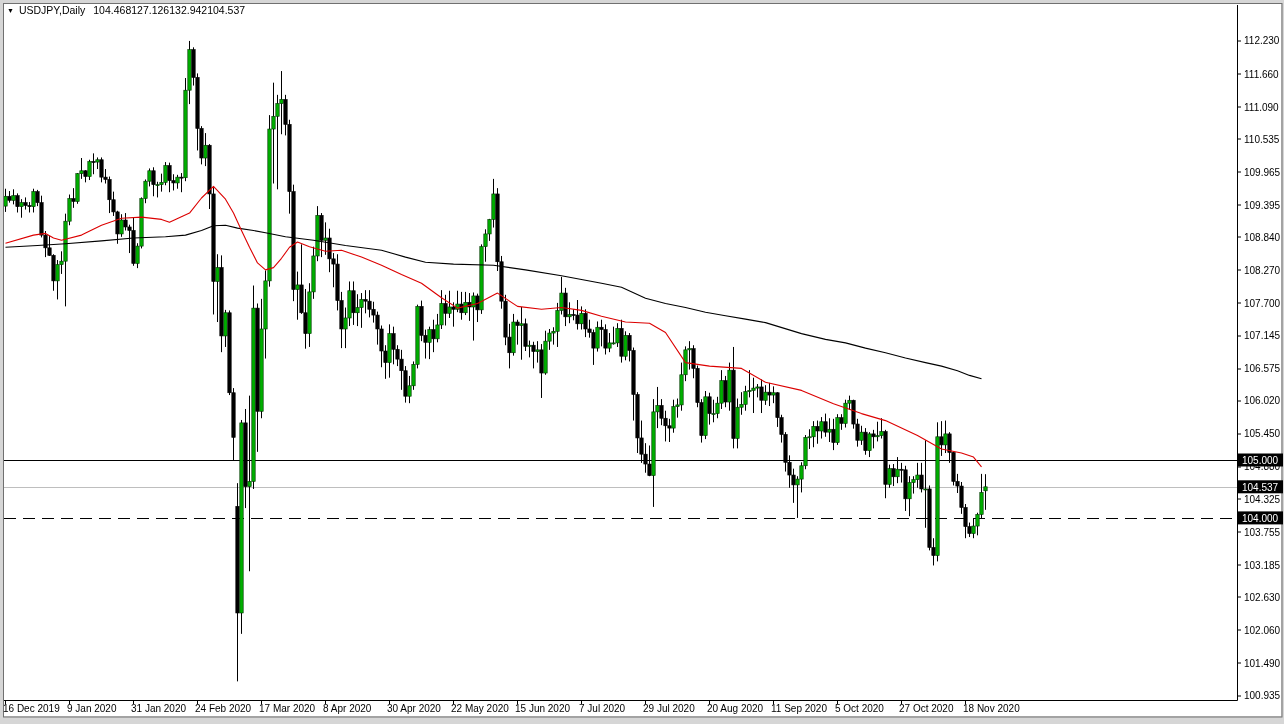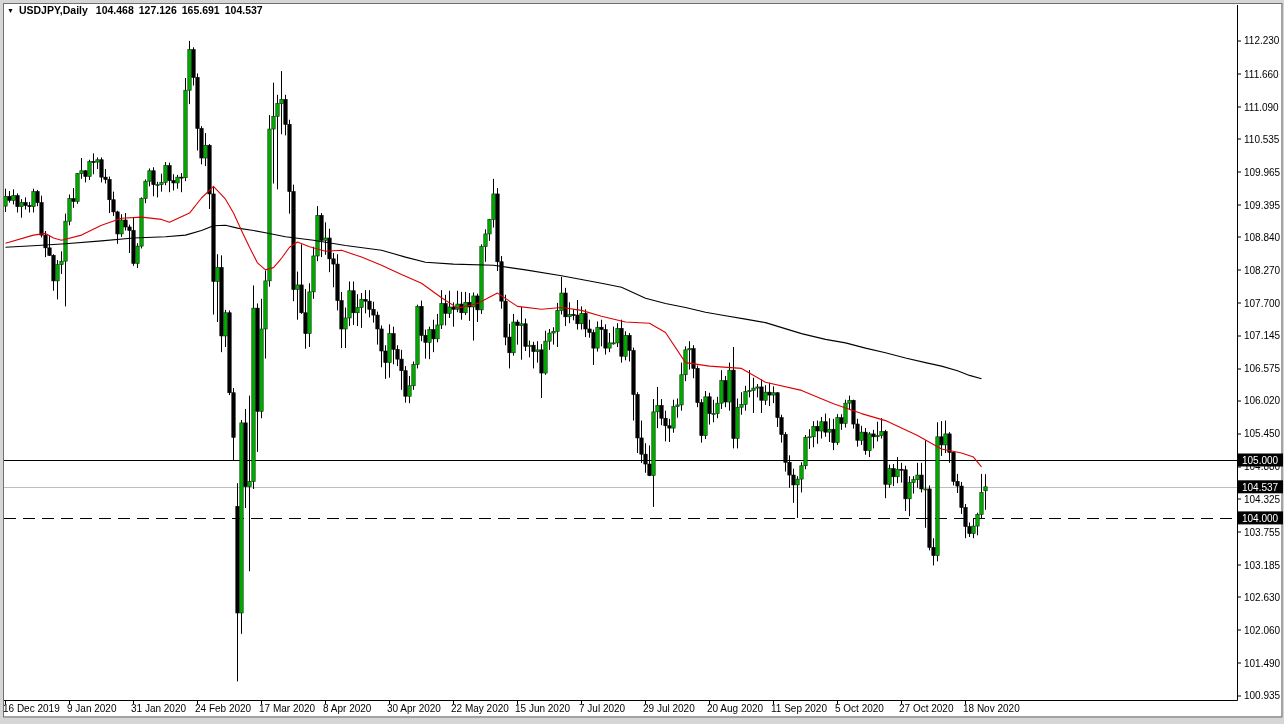--- a/index.html
+++ b/index.html
@@ -1,22 +1,22 @@
 <!DOCTYPE html>
 <html><head>
 <meta charset="utf-8">
 <style>
   html,body{margin:0;padding:0;background:#fff;}
   #stage{position:relative;width:1284px;height:724px;font-family:"Liberation Sans",sans-serif;background:#d6d6d6;overflow:hidden;}
   #chart-svg{position:absolute;left:0;top:0;}
   #title-bar{position:absolute;left:7px;top:3px;height:14px;display:flex;align-items:center;
-    font-size:10.5px;color:#000;white-space:pre;z-index:5;font-weight:bold;}
+    font-size:10.5px;color:#000;white-space:pre;z-index:5;}
   #title-bar .tri{font-size:7px;margin-right:5px;position:relative;top:0px;}
   #title-bar .sym{margin-right:8px;}
-  #title-bar span.q{margin-right:5px;}
+  #title-bar span.q{}
 </style>
 </head>
 <body>
 
 <div id="stage">
   <svg id="chart-svg" width="1284" height="724">
       <rect x="0" y="0" width="1284" height="724" fill="#d6d6d6"></rect>
       <rect x="3.5" y="3.5" width="1278.5" height="713.5" fill="none" stroke="#707070" stroke-width="1"></rect>
       <rect x="4" y="4" width="1277" height="712" fill="#ffffff"></rect>
       <defs>
@@ -1110,16 +1110,16 @@
           <line x1="965.5" y1="700.5" x2="965.5" y2="704" stroke="#000000" stroke-width="1"></line>
           <text x="963.0" y="712">18 Nov 2020</text>
         </g>
       </g>
     </svg>
   <div id="title-bar">
     <span class="tri">▼</span>
     <span class="sym">USDJPY,Daily</span>
     <span class="q">104.468</span>
     <span class="q">127.126</span>
-    <span class="q">165.691</span>
+    <span class="q">132.942</span>
     <span class="q">104.537</span>
   </div>
 </div>
 
 </body></html>

